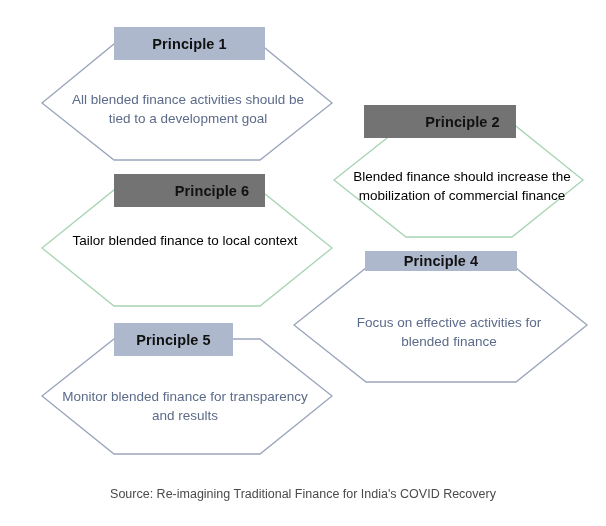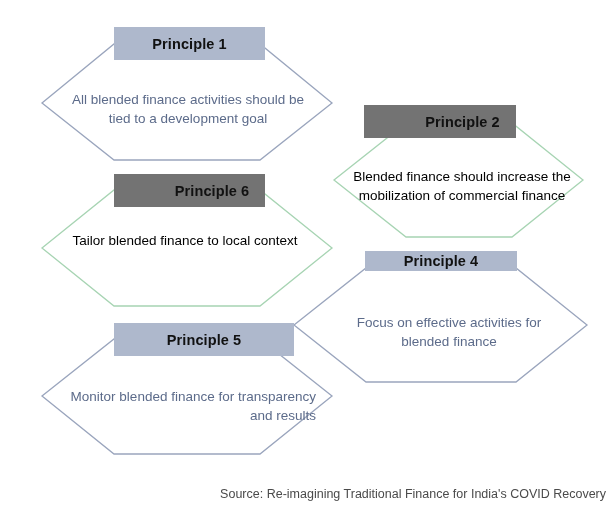--- a/index.html
+++ b/index.html
@@ -54,21 +54,21 @@
   }
   .body-blue { color: #5c6b8a; }
   .body-green { color: #000000; }
   .label-blue { background: #aeb8cc; }
   .label-green { background: #737373; padding-left: 45px; }
   .caption {
     position: absolute;
     left: 0;
     top: 487px;
     width: 606px;
-    text-align: right;
+    text-align: center;
     font-size: 12.5px;
     color: #4a4a4a;
   }
 </style>
 </head>
 <body>
 
 <div class="canvas">
 
   <svg class="hex-layer" viewBox="0 0 606 526" width="606" height="526" xmlns="http://www.w3.org/2000/svg">
@@ -98,19 +98,19 @@
     <div class="node-label label-green" style="left:114px; top:174px; width:151px; height:33px;">Principle 6</div>
     <div class="node-body body-green" style="left:56px; top:216px; width:258px; height:48px;">Tailor blended finance to local context</div>
   </div>
 
   <div class="node">
     <div class="node-label label-blue" style="left:365px; top:251px; width:152px; height:20px;">Principle 4</div>
     <div class="node-body body-blue" style="left:348px; top:297px; width:202px; height:70px;">Focus on effective activities for blended finance</div>
   </div>
 
   <div class="node">
-    <div class="node-label label-blue" style="left:114px; top:323px; width:180px; height:33px;">Principle 5</div>
-    <div class="node-body body-blue" style="left:54px; top:371px; width:262px; height:70px;text-align:right;">Monitor blended finance for transparency and results</div>
+    <div class="node-label label-blue" style="left:114px; top:323px; width:119px; height:33px;">Principle 5</div>
+    <div class="node-body body-blue" style="left:54px; top:371px; width:262px; height:70px;">Monitor blended finance for transparency and results</div>
   </div>
 
   <div class="caption">Source: Re-imagining Traditional Finance for India's COVID Recovery</div>
 
 </div>
 
 </body></html>

